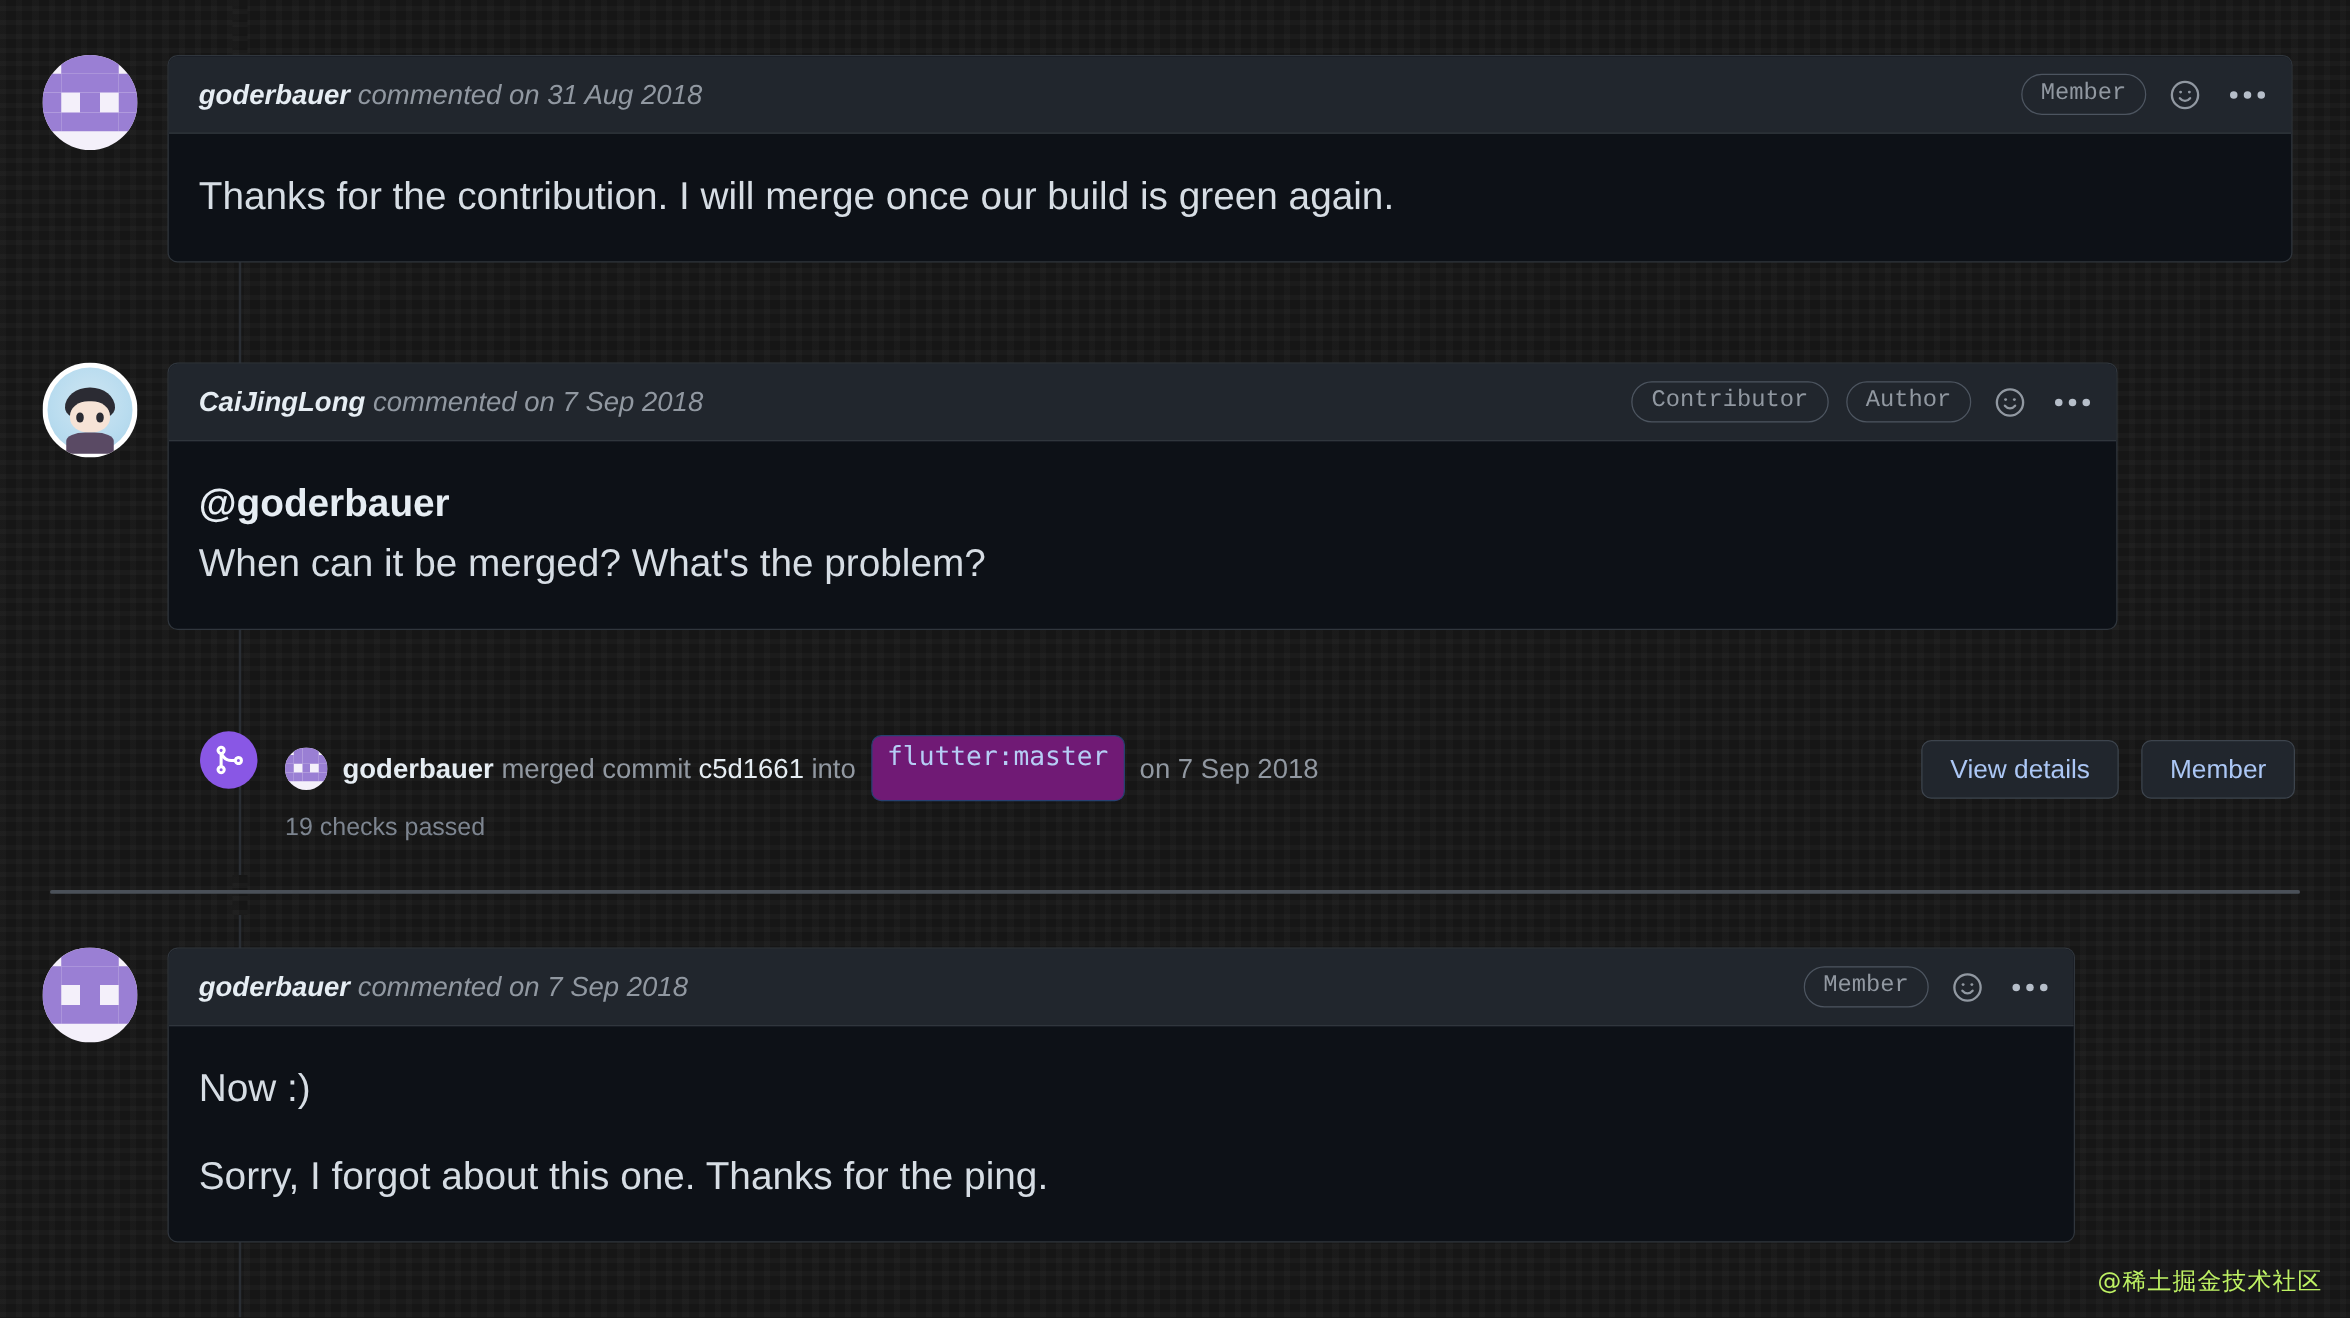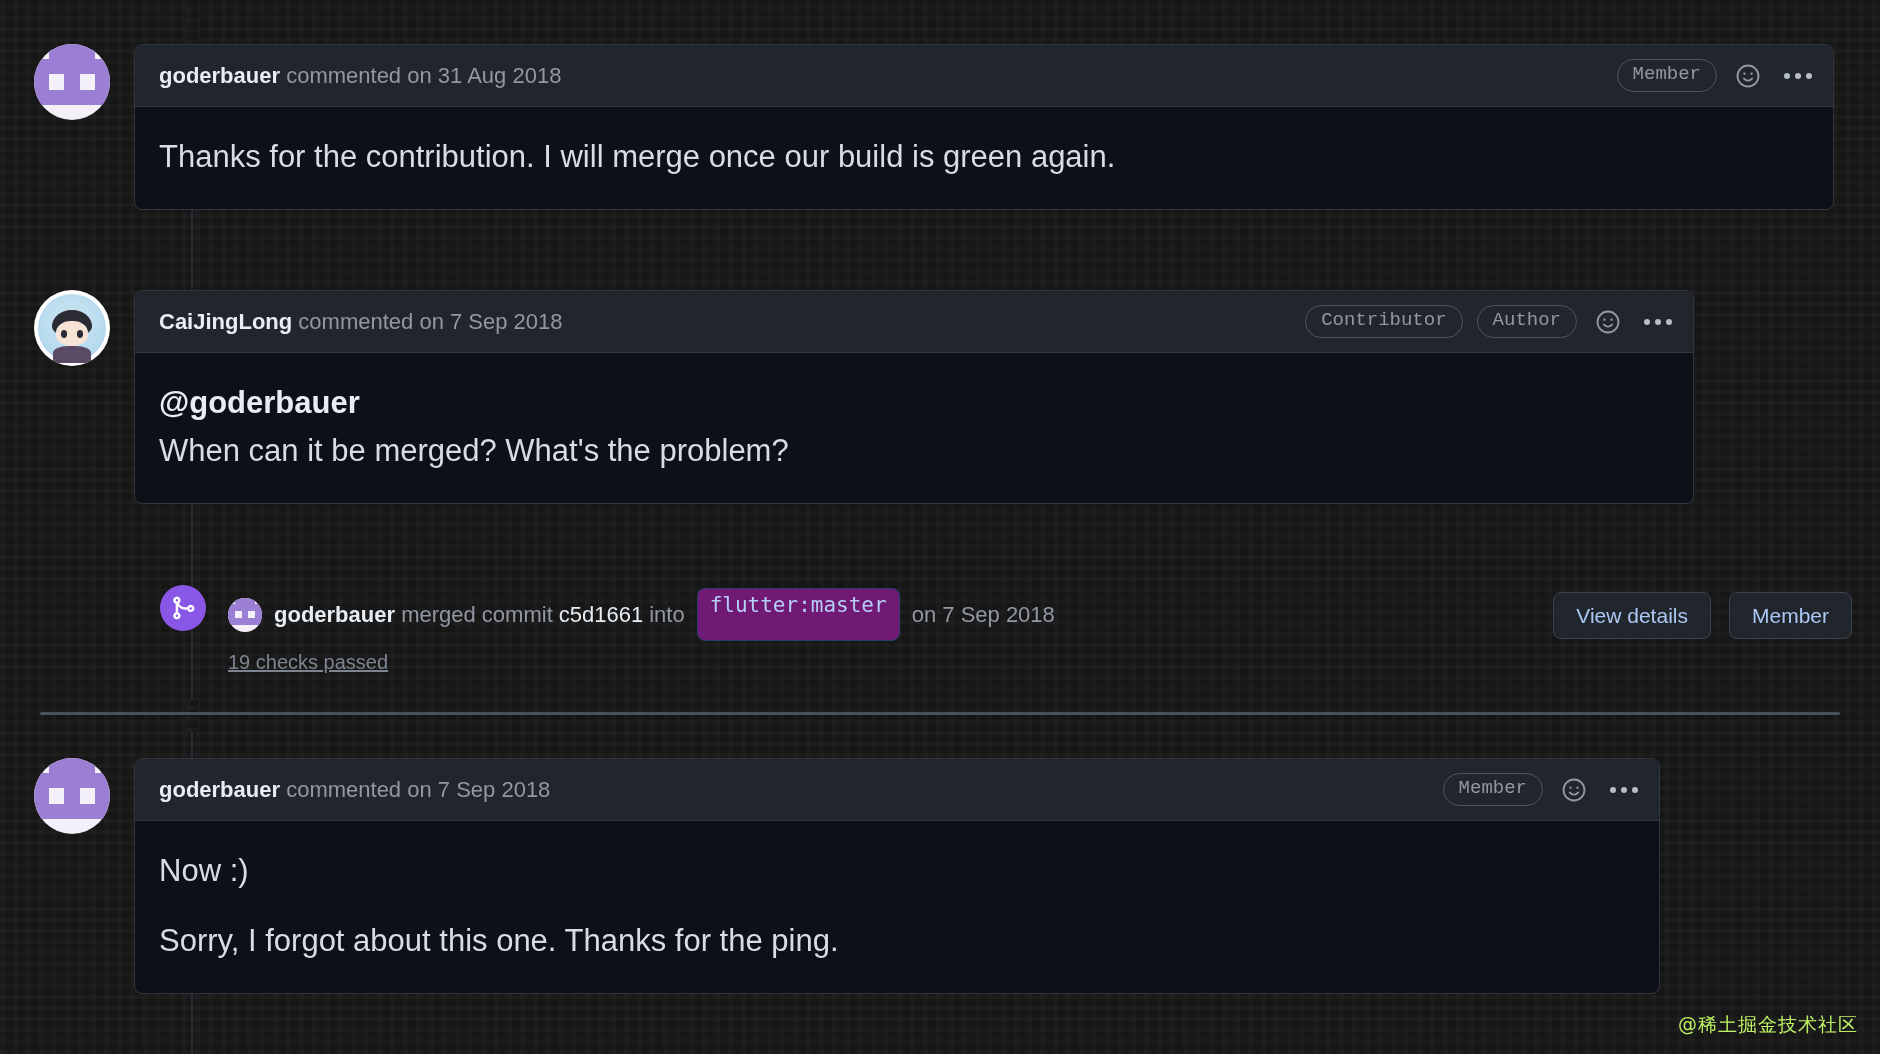--- a/index.html
+++ b/index.html
@@ -141,20 +141,21 @@
     height: 62px;
     display: flex;
     align-items: center;
     padding: 0 16px 0 24px;
   }
 
   .header-text {
     font-size: 22px;
     color: #9198a1;
     white-space: nowrap;
+    font-style: italic;
   }
   .header-text .author {
     color: #e6edf3;
     font-weight: bold;
   }
 
   .header-actions {
     margin-left: auto;
     display: flex;
     align-items: center;
@@ -249,21 +250,20 @@
     font-family: "DejaVu Sans Mono", monospace;
     font-size: 21px;
     padding: 6px 12px 24px;
     margin: 0 12px;
     line-height: 1;
   }
   .merge-sub {
     margin-top: 10px;
     font-size: 20px;
     color: #7d8590;
-    text-decoration: underline;
   }
 
   .merge-actions {
     position: absolute;
     display: flex;
     gap: 18px;
     align-items: center;
   }
   .btn {
     background: #21262d;
@@ -473,21 +473,21 @@
         <span class="branch-chip">flutter:master</span>
         <span>on</span>
         <span>&nbsp;</span>
         <span>7 Sep 2018</span>
       </div>
 
       <div class="merge-sub">19 checks passed</div>
     </div>
   </div>
 
-  <div class="merge-actions" style="right:28px; top:592px;">
+  <div class="merge-actions" style="right:44px; top:592px;">
     <button class="btn">View details</button>
     <button class="btn">Member</button>
   </div>
 
   <div class="section-divider" style="left:40px; top:712px; width:1800px;"></div>
 
   <div class="timeline-item" style="left:34px; top:758px; width:1810px;">
 
     <div class="avatar">
       <div class="identicon">

